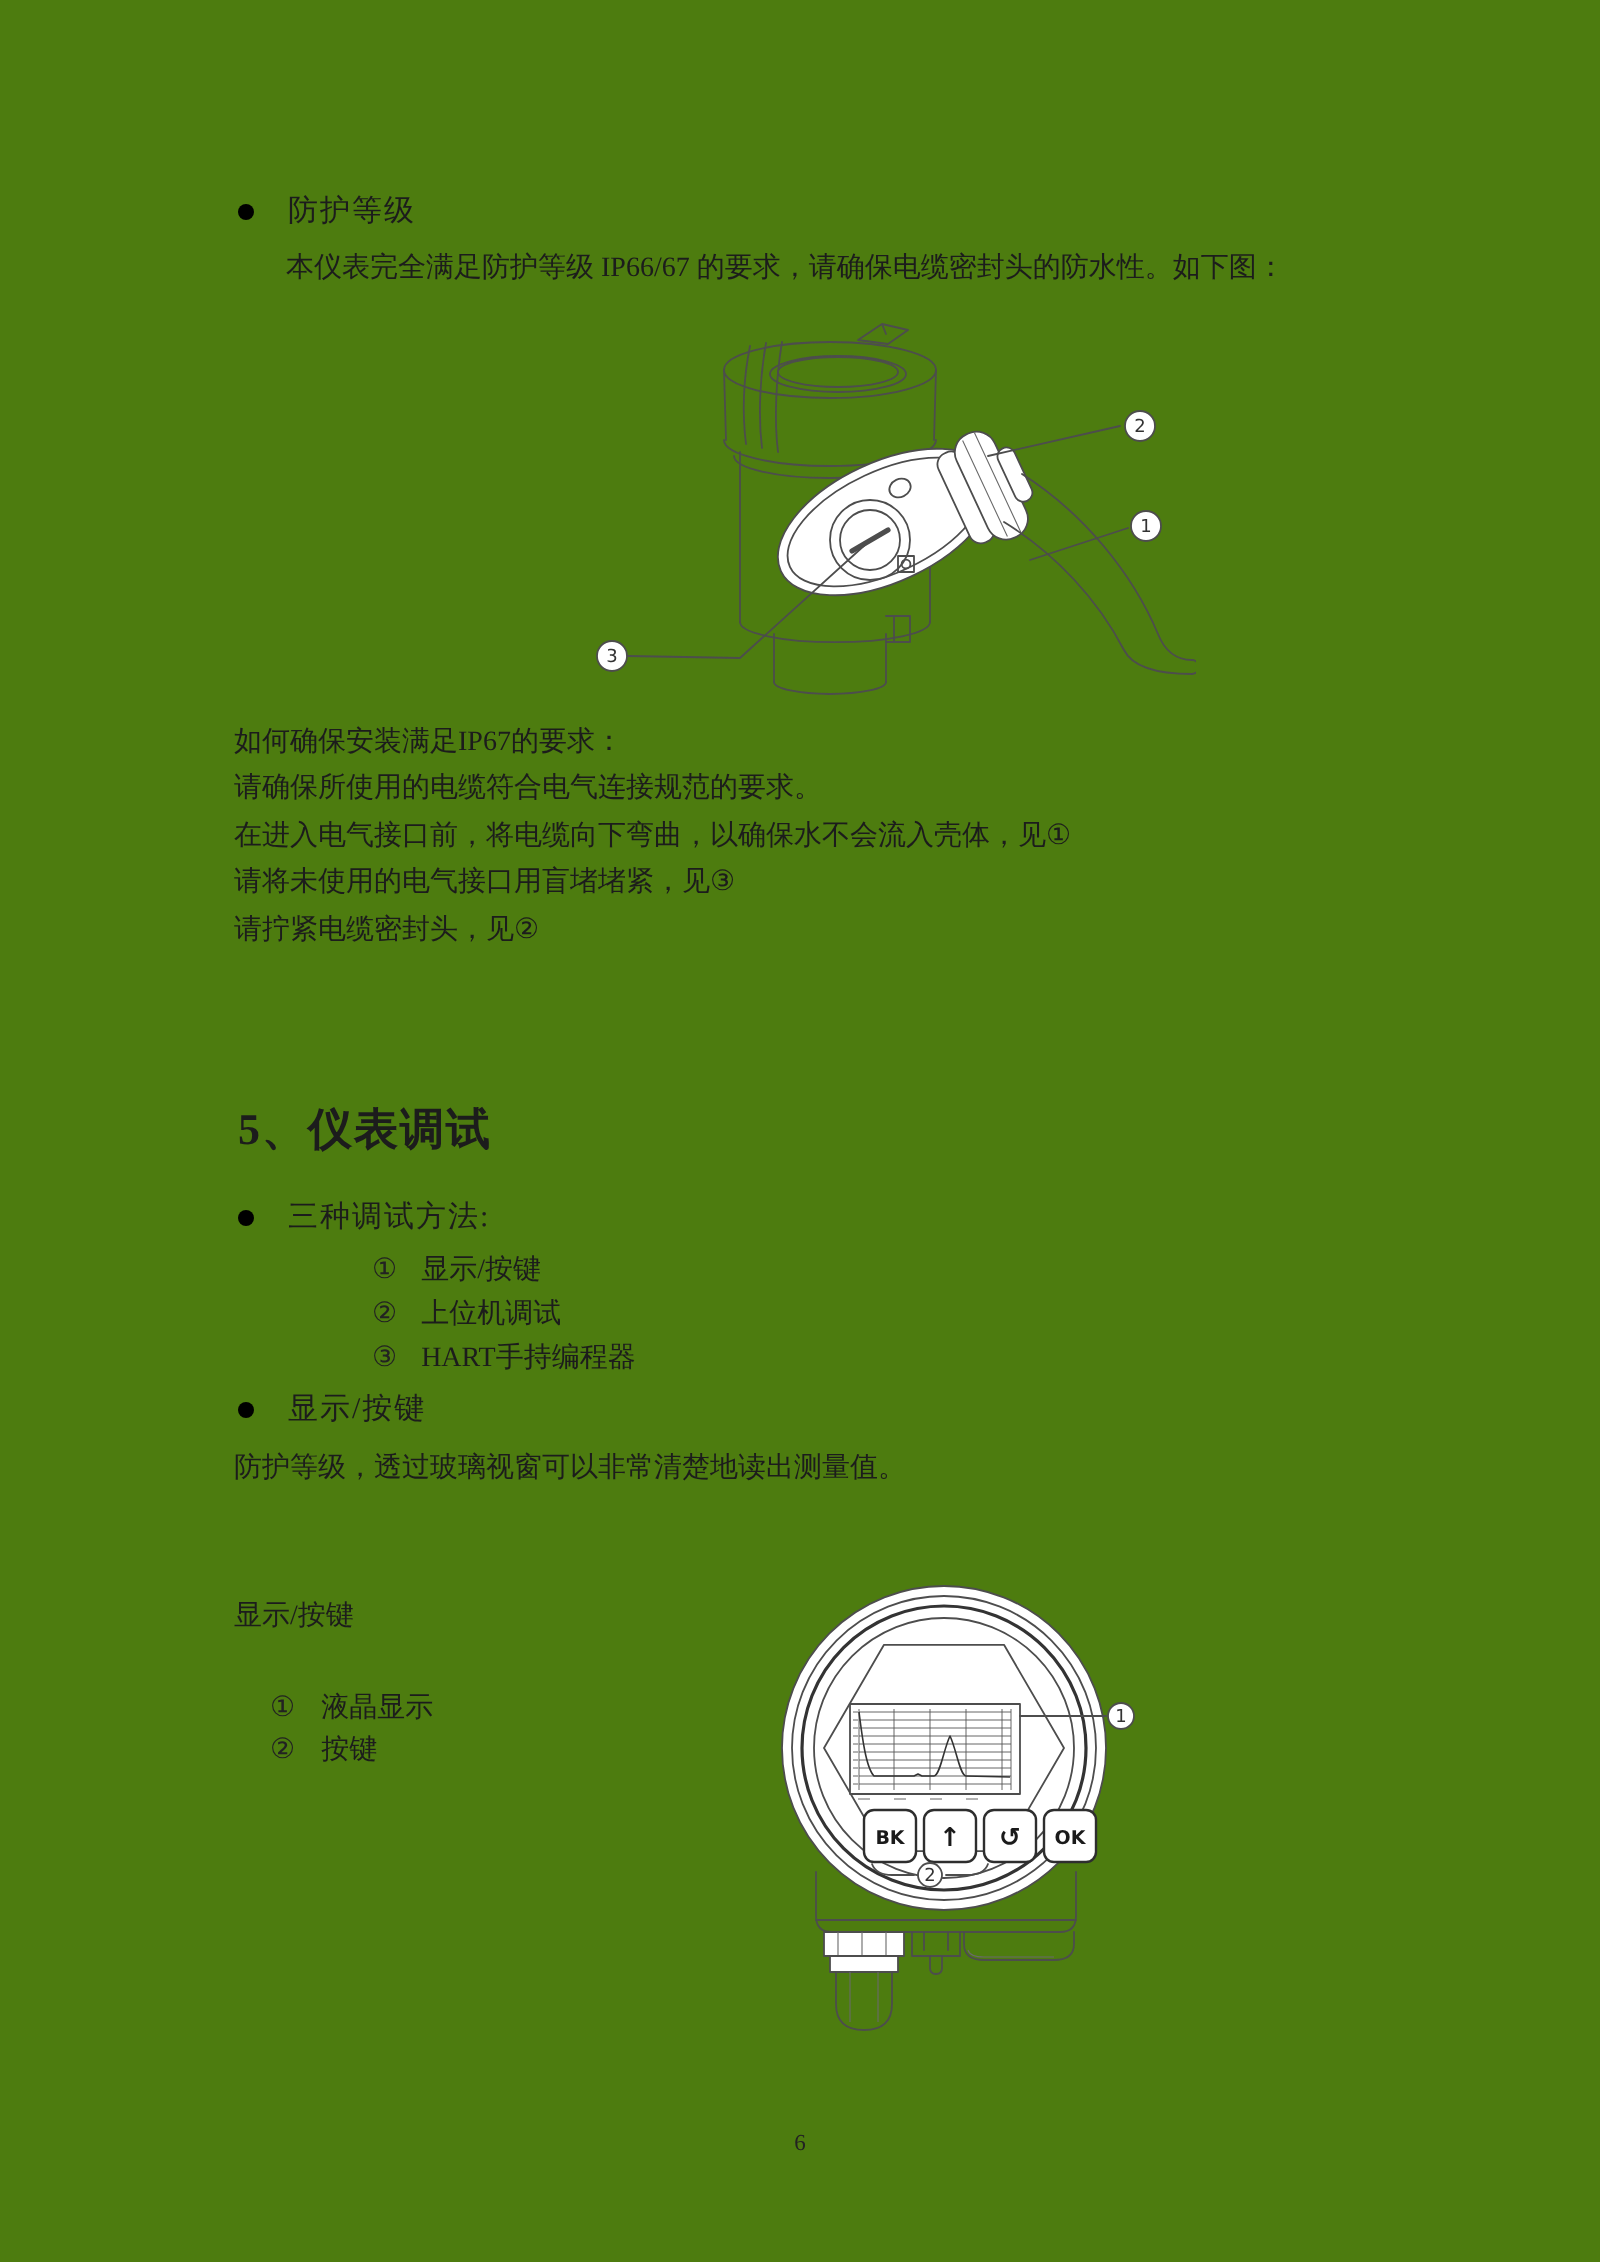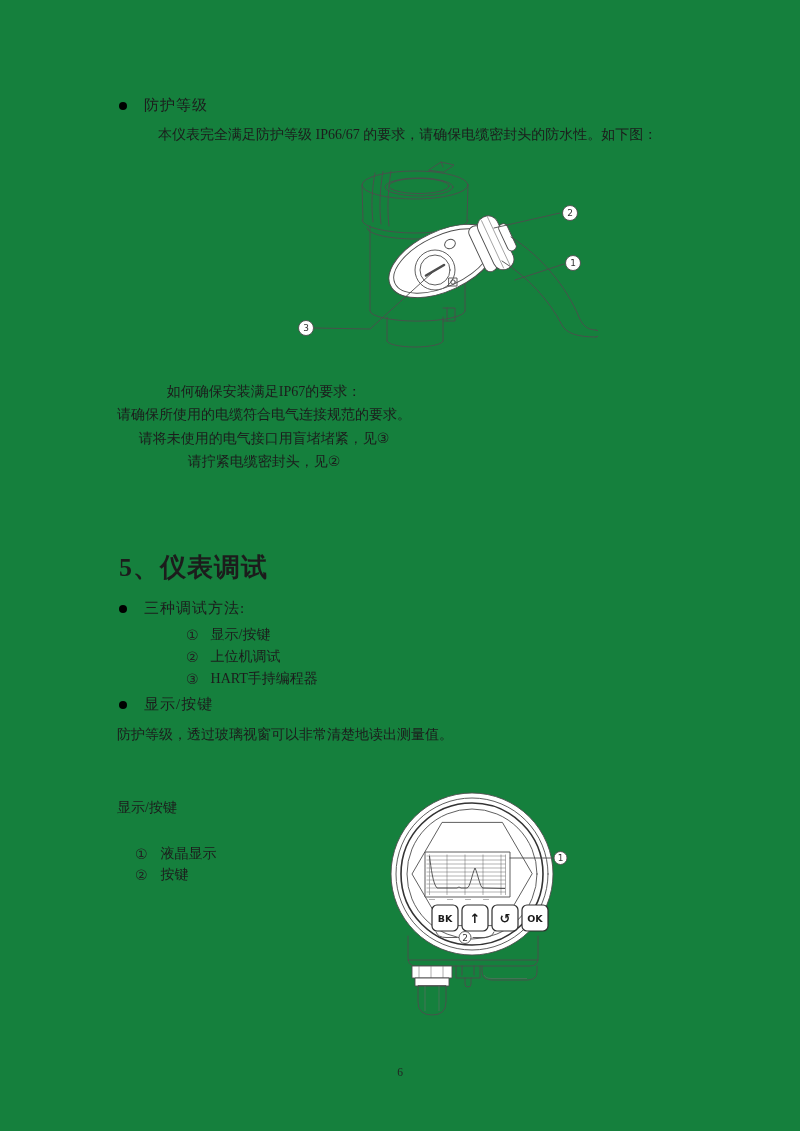--- a/index.html
+++ b/index.html
@@ -1,29 +1,29 @@
 <!DOCTYPE html>
 <html><head>
 <meta charset="utf-8">
 <style>
   html,body { margin:0; padding:0; background:#ffffff; }
   #page {
     position:relative; width:800px; height:1131px; margin:0 auto;
-    background:#15803d; overflow:hidden;
+    background:#4d7c0f; overflow:hidden;
     font-family:"Liberation Serif","DejaVu Serif","DejaVu Sans",serif;
     color:#1c1c1c;
   }
   .abs { position:absolute; }
   .bullet-row { position:absolute; display:flex; align-items:center; gap:17px; }
   .bullet-dot { width:8px; height:8px; background:#000; border-radius:50%; flex:0 0 auto; }
   .bullet-title { font-size:15px; letter-spacing:1px; }
   .body-text { font-size:14px; line-height:23.4px; white-space:nowrap; }
   .para { font-size:14px; line-height:25.5px; }
   .indent { text-indent:26px; }
-  .h1 { font-size:26px; font-weight:bold; letter-spacing:1px; }
+  .h1 { font-size:22px; font-weight:bold; letter-spacing:1px; }
   .list-row { display:flex; align-items:center; gap:12px; height:22px; }
   .num-glyph { font-size:14px; font-family:"DejaVu Sans",sans-serif; color:#222; }
   .list-label { font-size:14px; }
   .caption { font-size:14px; }
   .page-num { width:800px; text-align:center; font-size:11.5px; color:#222; }
 
   
   .ln   { fill:none; stroke:#4d4d4d; stroke-width:0.9; stroke-linecap:round; stroke-linejoin:round; }
   .lnw  { fill:#ffffff; stroke:#4d4d4d; stroke-width:0.9; stroke-linejoin:round; }
   .lnt  { fill:none; stroke:#6a6a6a; stroke-width:0.55; }
@@ -37,21 +37,21 @@
 </head>
 <body>
 
 <div id="page">
 
   <div class="bullet-row" style="left:119px; top:96px;">
     <span class="bullet-dot"></span>
     <span class="bullet-title">防护等级</span>
   </div>
 
-  <div class="abs para indent" style="left:132px; top:122px; width:620px;">本仪表完全满足防护等级 IP66/67 的要求，请确保电缆密封头的防水性。如下图：</div>
+  <div class="abs para indent" style="left:117px; top:122px; width:620px;">本仪表完全满足防护等级 IP66/67 的要求，请确保电缆密封头的防水性。如下图：</div>
 
   <svg class="abs" style="left:283px; top:158px;" width="315" height="200" viewBox="0 0 315 200">
 
     <path class="ln" d="M146,12 L158,4 L171,7 L161,14 Z M158,4 L160,9"></path>
 
     <g>
       <ellipse class="ln" cx="132" cy="27" rx="53" ry="14"></ellipse>
       <ellipse class="ln" cx="136" cy="29" rx="34" ry="9"></ellipse>
       <ellipse class="ln" cx="136" cy="28" rx="30" ry="7.5"></ellipse>
       <path class="ln" d="M79,27 L80,62 M185,27 L184,62"></path>
@@ -103,23 +103,24 @@
     <g class="callout">
       <circle cx="290" cy="105" r="7.5"></circle>
         <text x="290" y="108">1</text>
     </g>
     <g class="callout">
       <circle cx="23" cy="170" r="7.5"></circle>
         <text x="23" y="173">3</text>
     </g>
   </svg>
 
-  <div class="abs body-text" style="left:117px; top:380px;text-align:center;">
+  <div class="abs body-text" style="left:117px; top:360px;">
     <div>如何确保安装满足IP67的要求：</div>
     <div>请确保所使用的电缆符合电气连接规范的要求。</div>
+    <div>在进入电气接口前，将电缆向下弯曲，以确保水不会流入壳体，见①</div>
     <div>请将未使用的电气接口用盲堵堵紧，见③</div>
     <div>请拧紧电缆密封头，见②</div>
   </div>
 
   <div class="abs h1" style="left:119px; top:550px;">5、仪表调试</div>
 
   <div class="bullet-row" style="left:119px; top:599px;justify-content:space-between;">
     <span class="bullet-dot"></span>
     <span class="bullet-title">三种调试方法:</span>
   </div>

